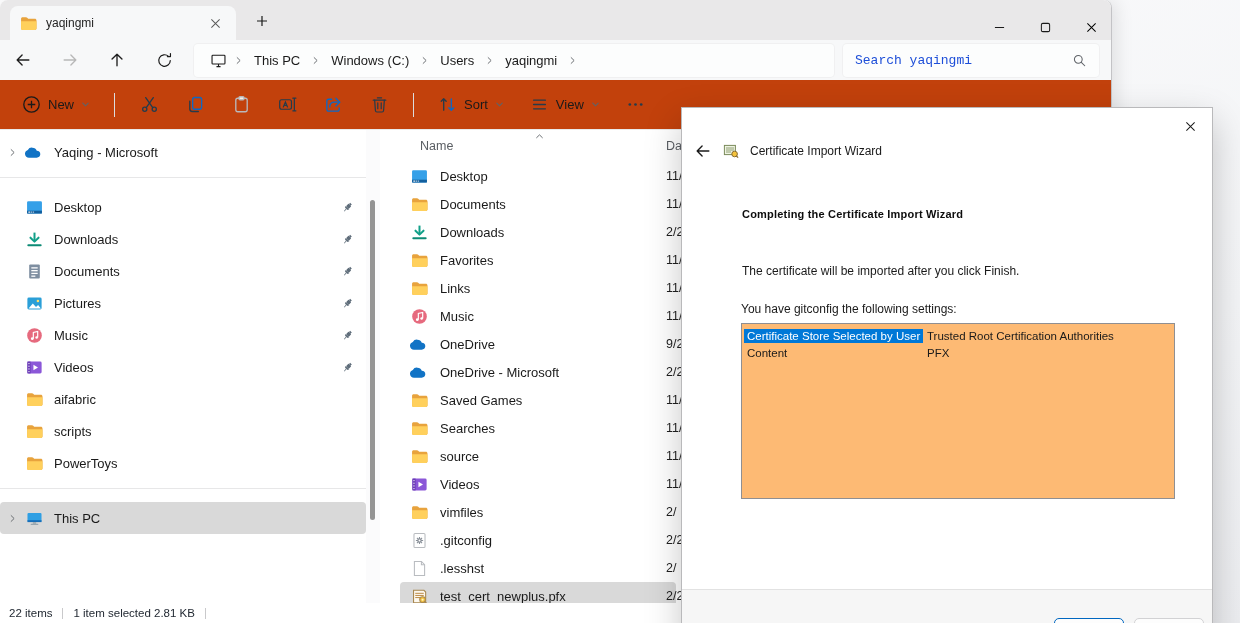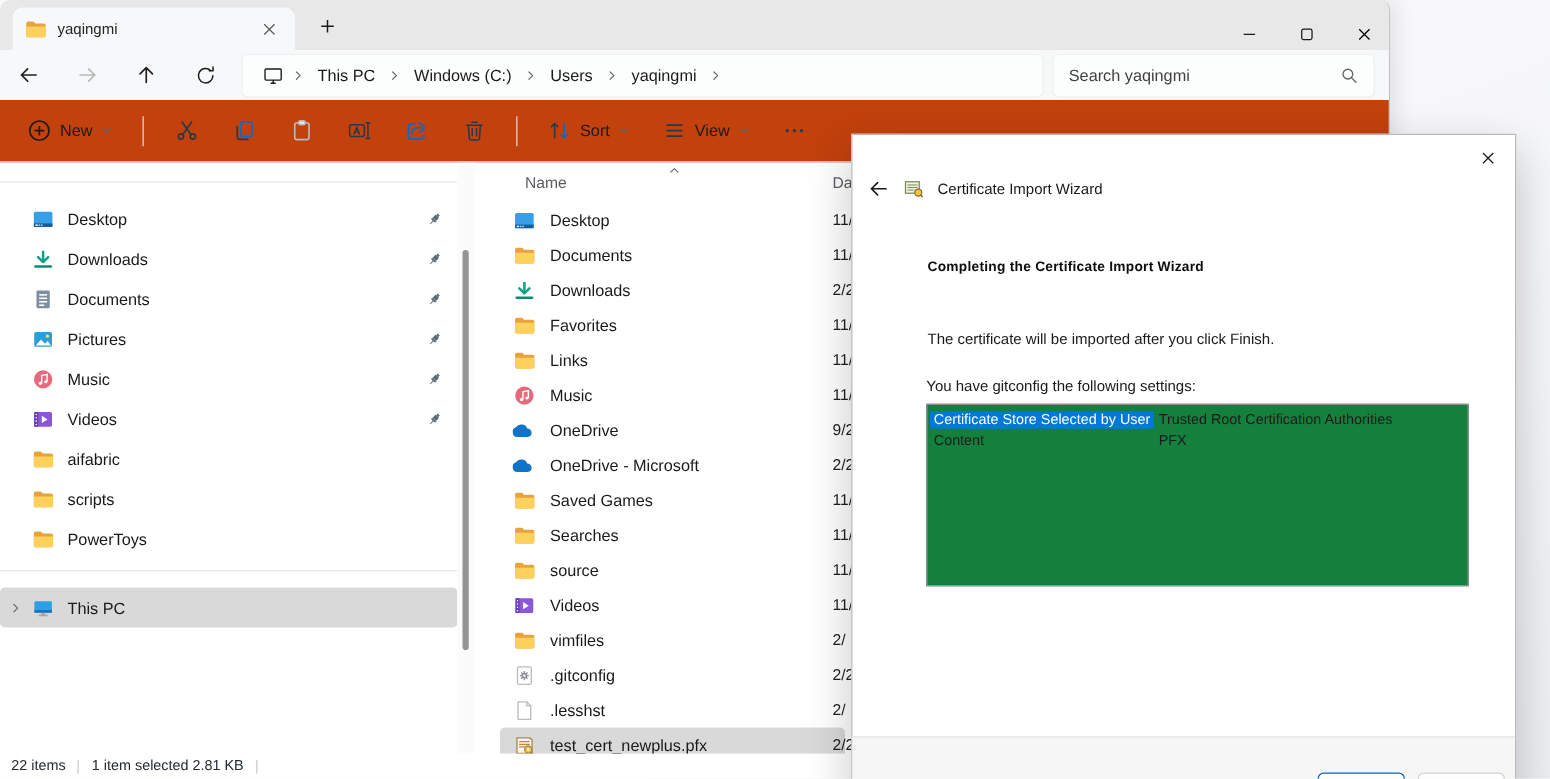--- a/index.html
+++ b/index.html
@@ -31,21 +31,21 @@
   
   .navbar { height:40px; background:#f7f8f9; display:flex; align-items:center; padding:0 12px 0 6px; }
   .nav-btn { width:34px; height:34px; background:none; border:none; border-radius:4px; display:flex; align-items:center; justify-content:center; color:#1f1f1f; margin-right:13px; cursor:pointer; }
   .nav-btn.disabled { color:#b8b8b8; }
   .breadcrumb { width:640px; height:33px; background:#fcfdfd; border-radius:4px; display:flex; align-items:center; padding:0 10px; font-size:13px; box-shadow:0 0 0 1px #f0f0f1; }
   .crumb-device { margin:0 4px 0 6px; }
   .crumb { display:flex; align-items:center; cursor:pointer; }
   .crumb-label { padding:4px 8px; border-radius:3px; color:#1a1a1a; white-space:nowrap; }
   .crumb-sep, .crumb-lead-sep { margin:0 3px; display:flex; }
   .searchbox { margin-left:auto; width:256px; height:33px; background:#fcfdfd; border-radius:4px; display:flex; align-items:center; padding:0 12px; box-shadow:0 0 0 1px #f0f0f1; cursor:text; }
-  .search-ph { font-size:13px; color:#404040; flex:1; }
+  .search-ph { font-size:13px; color:#1d4ed8; flex:1;font-family:Liberation Mono, monospace; }
 
   
   .toolbar { height:50px; background:#c2410c; border-bottom:1px solid #e9e9ea; display:flex; align-items:center; padding-left:12px; gap:6px; position:relative; }
   .tb-btn { height:36px; min-width:40px; background:none; border:none; border-radius:4px; display:flex; align-items:center; justify-content:center; gap:7px; padding:0 10px; font-size:13px; color:#1a1a1a; font-family:inherit; cursor:pointer; }
   .tb-btn.disabled { opacity:.9; cursor:default; }
   .tb-sep { width:1px; height:24px; background:#dcdcde; margin:0 8px; }
   .details-btn { position:absolute; left:1014px; top:20px; height:36px; display:flex; align-items:center; gap:7px; padding:0 10px; background:none; border:none; font-size:13px; color:#1a1a1a; font-family:inherit; cursor:pointer; }
 
   
   .content { display:flex; height:473px; overflow:hidden; position:relative; }
@@ -85,21 +85,21 @@
     background:#fff; border:1px solid #b9b9bb; z-index:10;
     box-shadow:0 14px 34px rgba(0,0,0,.22); font-size:12px;
   }
   .wiz-close { position:absolute; top:5px; right:7px; width:30px; height:26px; background:none; border:none; display:flex; align-items:center; justify-content:center; color:#1a1a1a; cursor:pointer; }
   .wiz-header { position:absolute; left:12px; top:34px; display:flex; align-items:center; gap:11px; }
   .wiz-back { background:none; border:none; color:#1a1a1a; display:flex; cursor:pointer; }
   .wiz-title { font-size:12px; color:#1a1a1a; }
   .wiz-heading { position:absolute; left:60px; top:100px; font-size:11px; font-weight:bold; color:#0d0d0d; letter-spacing:.2px; }
   .wiz-body { position:absolute; left:60px; top:156px; font-size:12px; }
   .wiz-settings-label { position:absolute; left:59px; top:194px; font-size:12px; }
-  .wiz-listview { position:absolute; left:59px; top:215px; width:434px; height:146px; border:1px solid #8f8f92; background:#15803d; padding-top:3px; overflow:hidden; }
+  .wiz-listview { position:absolute; left:59px; top:215px; width:434px; height:176px; border:1px solid #8f8f92; background:#fdba74; padding-top:3px; overflow:hidden; }
   .lv-row { display:flex; align-items:center; height:17px; padding-left:2px; font-size:11.5px; cursor:default; }
   .lv-key { width:179px; padding:1px 3px; white-space:nowrap; overflow:hidden; }
   .lv-row.selected .lv-key { background:var(--accent,#0078d7); color:#fff; }
   .lv-val { padding-left:4px; white-space:nowrap; }
   .wiz-footer { position:absolute; left:0; top:481px; width:100%; height:59px; background:#f6f6f6; border-top:1px solid #e2e2e2; }
   .wiz-btn { position:absolute; top:8px; height:23px; width:70px; background:#fdfdfd; border:1px solid #d2d2d4; border-radius:5px; font-size:12px; font-family:inherit; color:#1a1a1a; cursor:pointer;margin-top:20px; }
   .wiz-btn.primary { border:1px solid #0067c0; }
   .btn-finish { left:372px; }
   .btn-cancel { left:452px; }
 </style>
@@ -357,20 +357,36 @@
             <rect x="2.4" y="4" width="15.2" height="12" rx="1.5"></rect>
             <path d="M12 4v12"></path>
           </svg>
         </span>
       <span>Details</span>
     </button>
   </div>
 
   <div class="content">
     <aside class="sidebar">
+      <div class="side-item">
+          <span class="side-chev">
+            <i class="icon">
+              <svg viewBox="0 0 10 10" width="9" height="9" fill="none" stroke="#6a6e72" stroke-width="1.1" stroke-linecap="round" stroke-linejoin="round">
+                <path d="M3.5 1.8L6.8 5 3.5 8.2"></path>
+              </svg>
+            </i>
+          </span>
+          <span class="side-icon icon">
+            <svg viewBox="0 0 20 14" width="18" height="13">
+              <path d="M8.2 1.6a5.2 5.2 0 0 1 4.9 3.4 4 4 0 0 1 3.9 4c0 2.2-1.8 3.7-4 3.7H4.4A4.4 4.4 0 0 1 3.1 4.1 5.2 5.2 0 0 1 8.2 1.6z" fill="#1173c5"></path>
+            </svg>
+          </span>
+          <span class="side-label">Yaqing - Microsoft</span>
+
+        </div>
         <div class="side-sep"></div>
         <div class="side-item">
           <span class="side-chev"></span>
           <span class="side-icon icon">
             <svg viewBox="0 0 16 16" width="17" height="17">
               <rect x="1" y="2.2" width="14" height="11.5" rx="1.2" fill="#35a0e8"></rect>
               <rect x="1" y="11" width="14" height="2.7" fill="#135f9e"></rect>
               <rect x="2.2" y="11.8" width="1.8" height="1.1" fill="#fff" opacity=".95"></rect>
               <rect x="4.6" y="11.8" width="1.2" height="1.1" fill="#fff" opacity=".7"></rect>
               <rect x="6.4" y="11.8" width="1.2" height="1.1" fill="#fff" opacity=".7"></rect>

